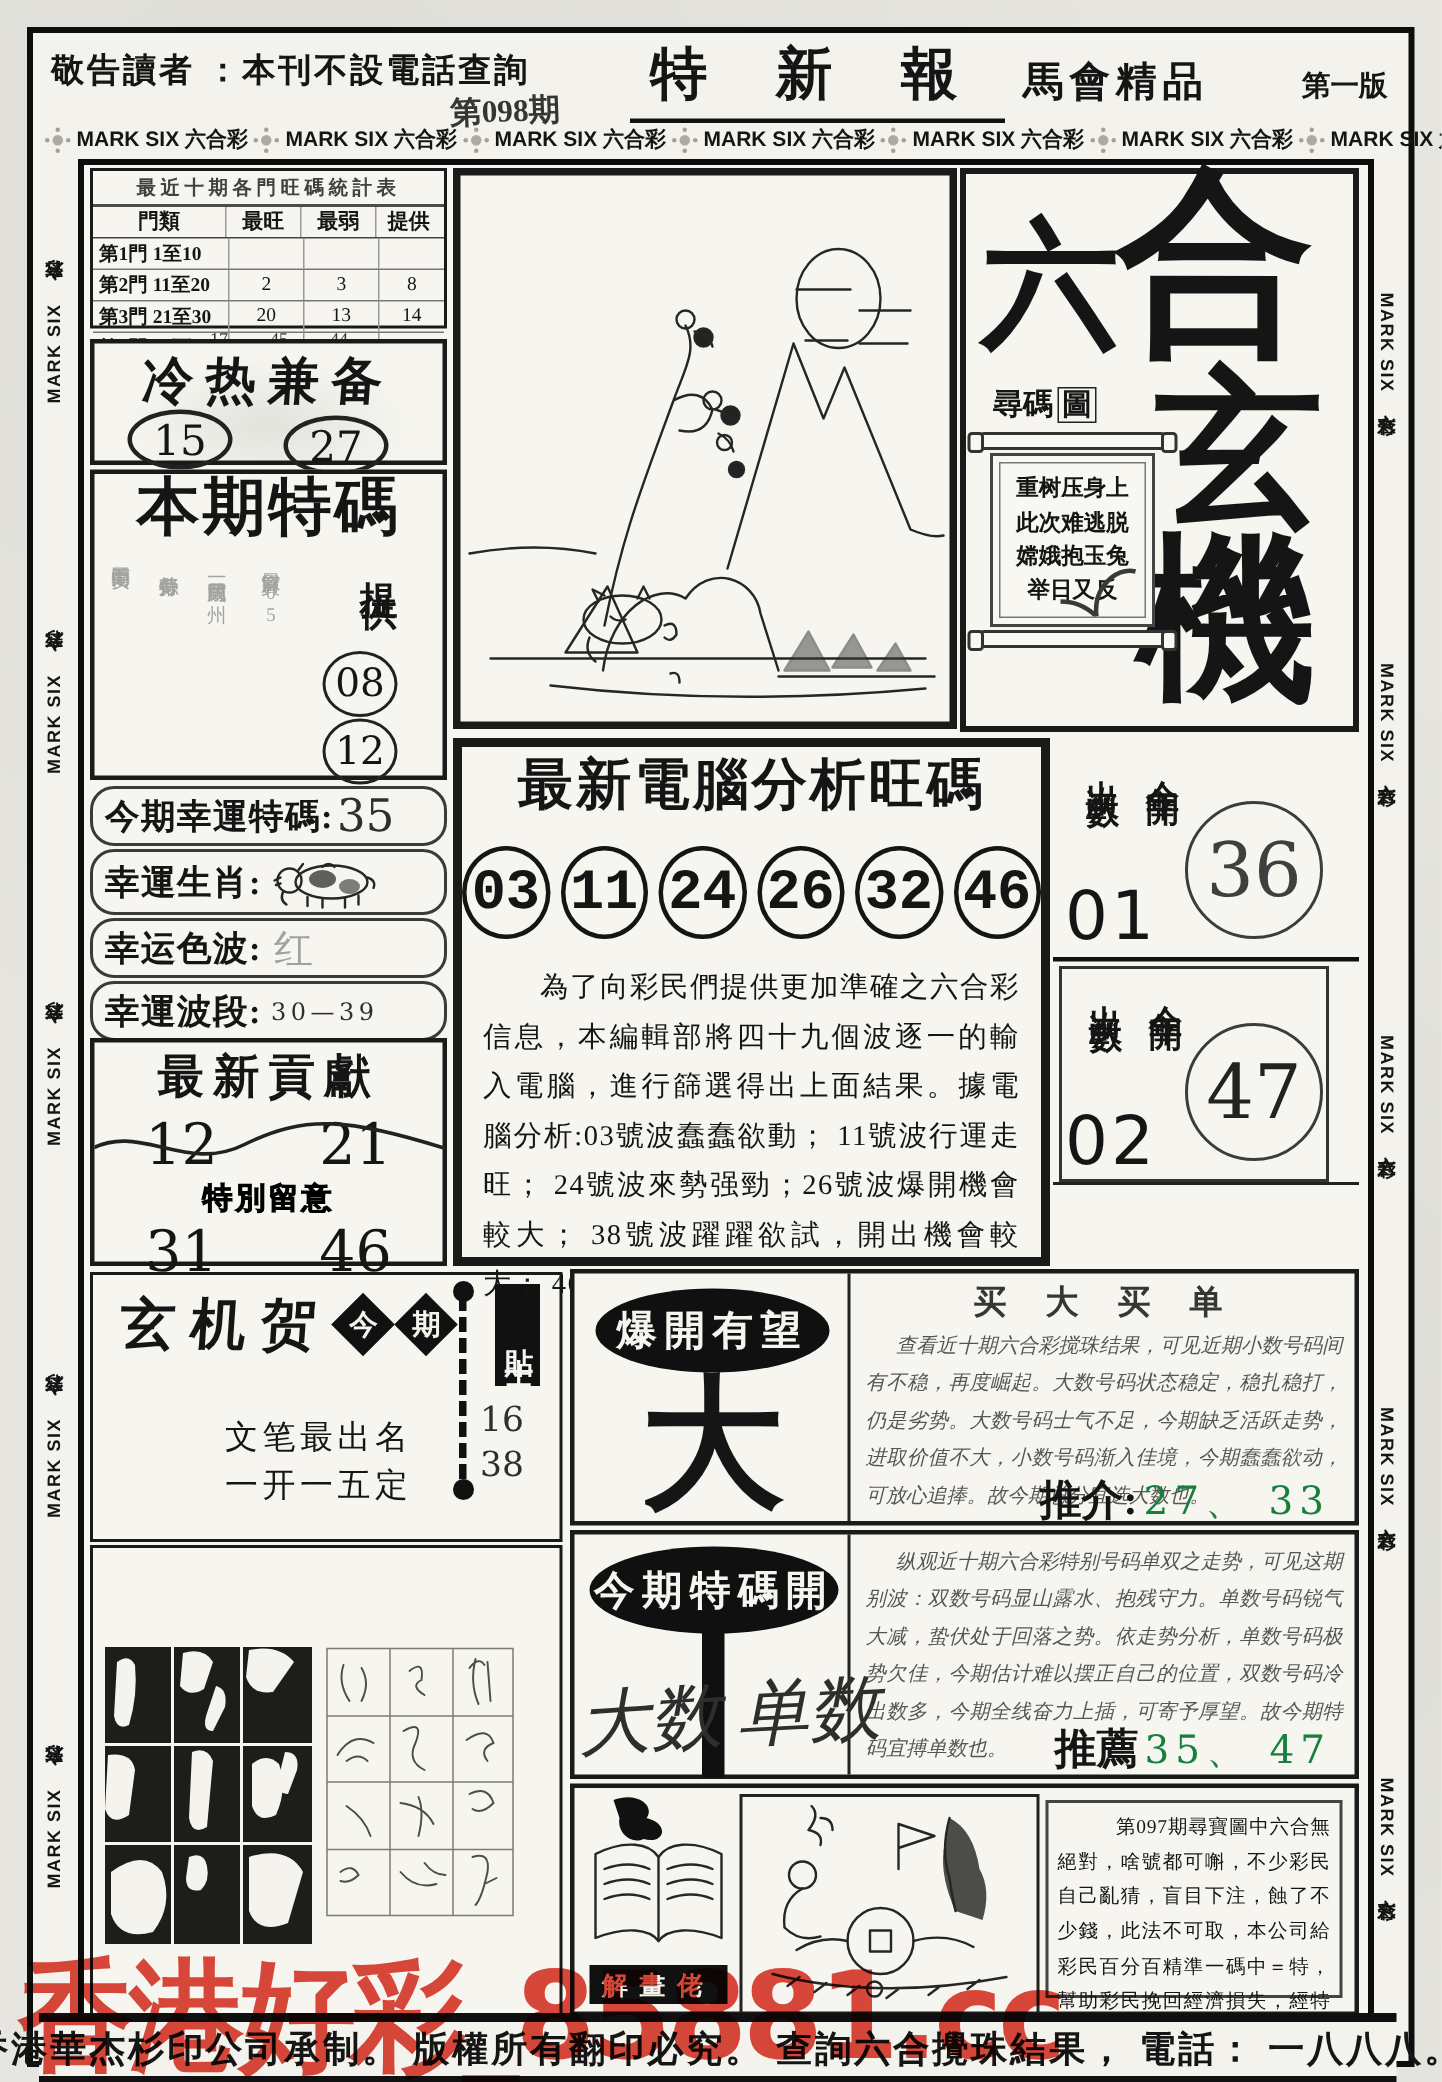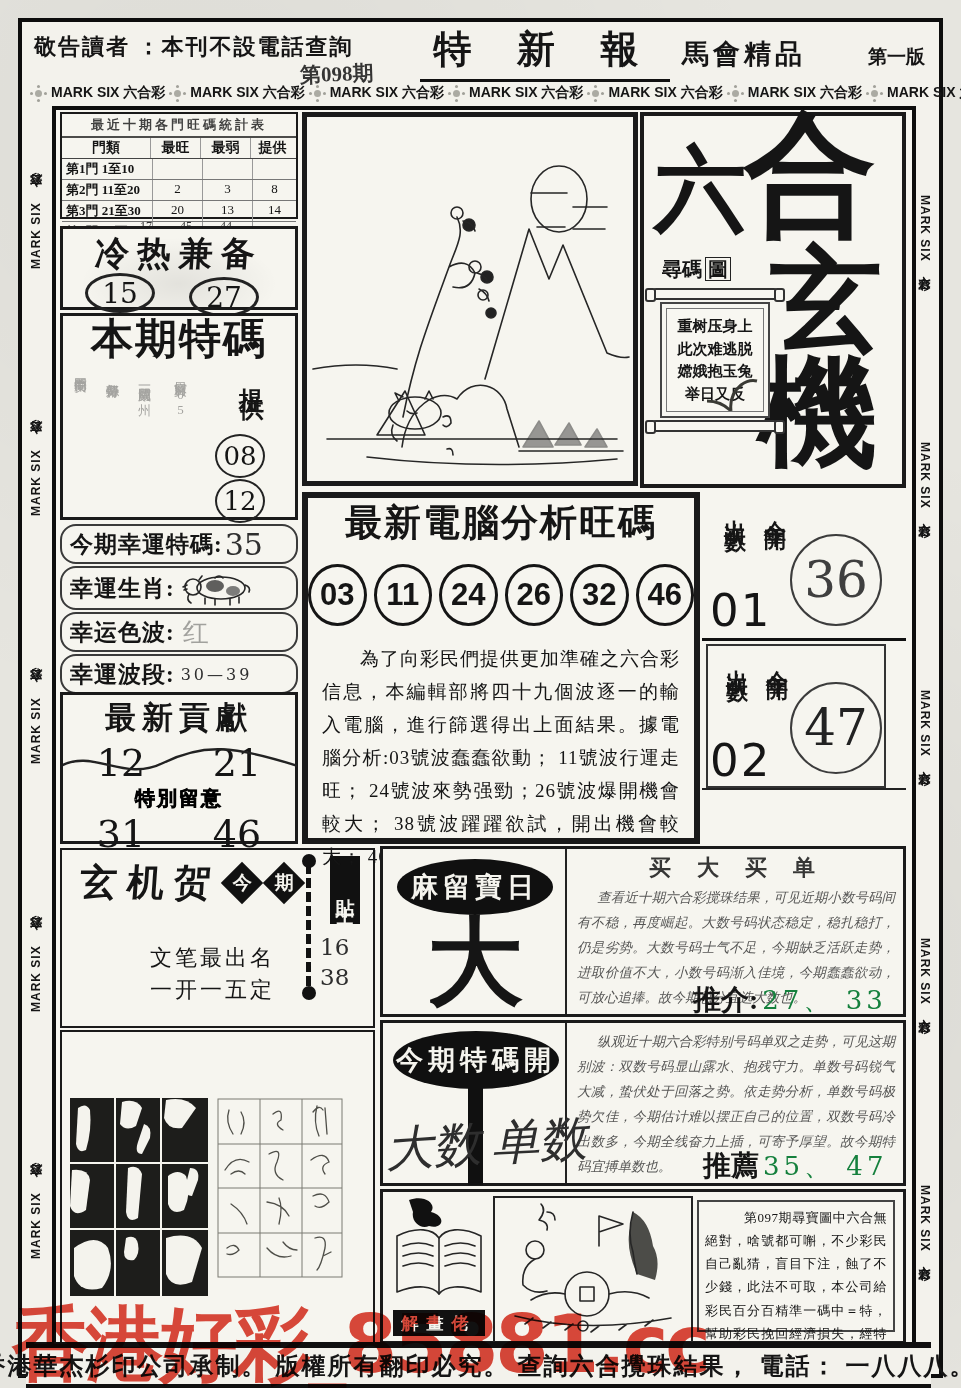--- a/index.html
+++ b/index.html
@@ -63,21 +63,21 @@
   
   .diamond{display:inline-flex;width:30px;height:30px;background:#111;transform:rotate(45deg);justify-content:center;align-items:center;margin:0 6px;}
   .diamond span{transform:rotate(-45deg);color:#f4f3ed;font-size:19px;font-weight:900;}
   .tip-box{background:#111;color:#f6f5ef;writing-mode:vertical-rl;text-orientation:upright;font-size:19px;font-weight:900;display:flex;justify-content:center;align-items:center;letter-spacing:6px;}
   .dashline{border-left:5px dashed #111;}
   .dot{width:14px;height:14px;border-radius:50%;background:#111;}
 
   
   .comp-title{font-size:37px;font-weight:900;text-align:center;letter-spacing:2px;}
   .comp-circles{display:flex;justify-content:center;gap:7px;}
-  .comp-circle{width:56px;height:56px;border:3px solid #151515;border-radius:50%;display:flex;justify-content:center;align-items:center;font-size:31px;font-weight:700;font-family:Liberation Sans, sans-serif;}
+  .comp-circle{width:56px;height:56px;border:3px solid #151515;border-radius:50%;display:flex;justify-content:center;align-items:center;font-size:38px;font-weight:700;font-family:Liberation Mono, monospace;}
   .comp-para{font-size:19px;line-height:1.74;text-align:justify;text-indent:2em;letter-spacing:1px;}
 
   
   .bigchar{font-weight:900;line-height:1;}
   .scroll-rod{position:relative;height:8px;border:2px solid #333;border-radius:4px;background:#f8f7f1;}
   .scroll-rod:before,.scroll-rod:after{content:"";position:absolute;top:-2px;width:7px;height:10px;border:2px solid #333;border-radius:3px;background:#f8f7f1;}
   .scroll-rod:before{left:-9px;} .scroll-rod:after{right:-9px;}
   .scroll-body{border:2px solid #444;margin:2px 8px;padding:4px;background:#f8f7f1;}
   .scroll-inner{border:1px solid #777;padding:6px 4px;font-size:15px;line-height:1.5;font-weight:600;text-align:center;position:relative;}
 
@@ -384,21 +384,21 @@
         <span class="comp-circle">24</span>
         <span class="comp-circle">26</span>
         <span class="comp-circle">32</span>
         <span class="comp-circle">46</span>
       </div>
     <div class="comp-para" style="margin:16px 14px 0 14px;">為了向彩民們提供更加準確之六合彩信息，本編輯部將四十九個波逐一的輸入電腦，進行篩選得出上面結果。據電腦分析:03號波蠢蠢欲動； 11號波行運走旺； 24號波來勢强勁；26號波爆開機會較大； 38號波躍躍欲試，開出機會較大； 46號波后勁加强，爆開有望。</div>
   </div>
 
   <div class="abs box" style="left:380px;top:846px;width:526px;height:171px;border-width:3px;">
     <div style="position:absolute;left:182px;top:0;width:2px;height:100%;background:#222;"></div>
-    <div class="badge" style="position:absolute;left:14px;top:10px;width:156px;height:56px;">麻留寶日</div>
+    <div class="badge" style="position:absolute;left:14px;top:10px;width:156px;height:56px;">爆開有望</div>
     <div style="position:absolute;left:44px;top:66px;font-size:96px;font-weight:700;line-height:1;">大</div>
     <div class="essay-title" style="position:absolute;left:266px;top:4px;">买大买单</div>
     <div class="essay" style="position:absolute;left:194px;top:36px;width:318px;">查看近十期六合彩搅珠结果，可见近期小数号码间有不稳，再度崛起。大数号码状态稳定，稳扎稳打，仍是劣势。大数号码士气不足，今期缺乏活跃走势，进取价值不大，小数号码渐入佳境，今期蠢蠢欲动，可放心追捧。故今期总分宜选大数也。</div>
     <div style="position:absolute;left:310px;top:132px;">
       <span class="rec-label">推介:</span>
       <span class="rec-val">27、 33</span>
     </div>
   </div>
 
   <div class="abs box" style="left:380px;top:1020px;width:526px;height:166px;border-width:3px;">

